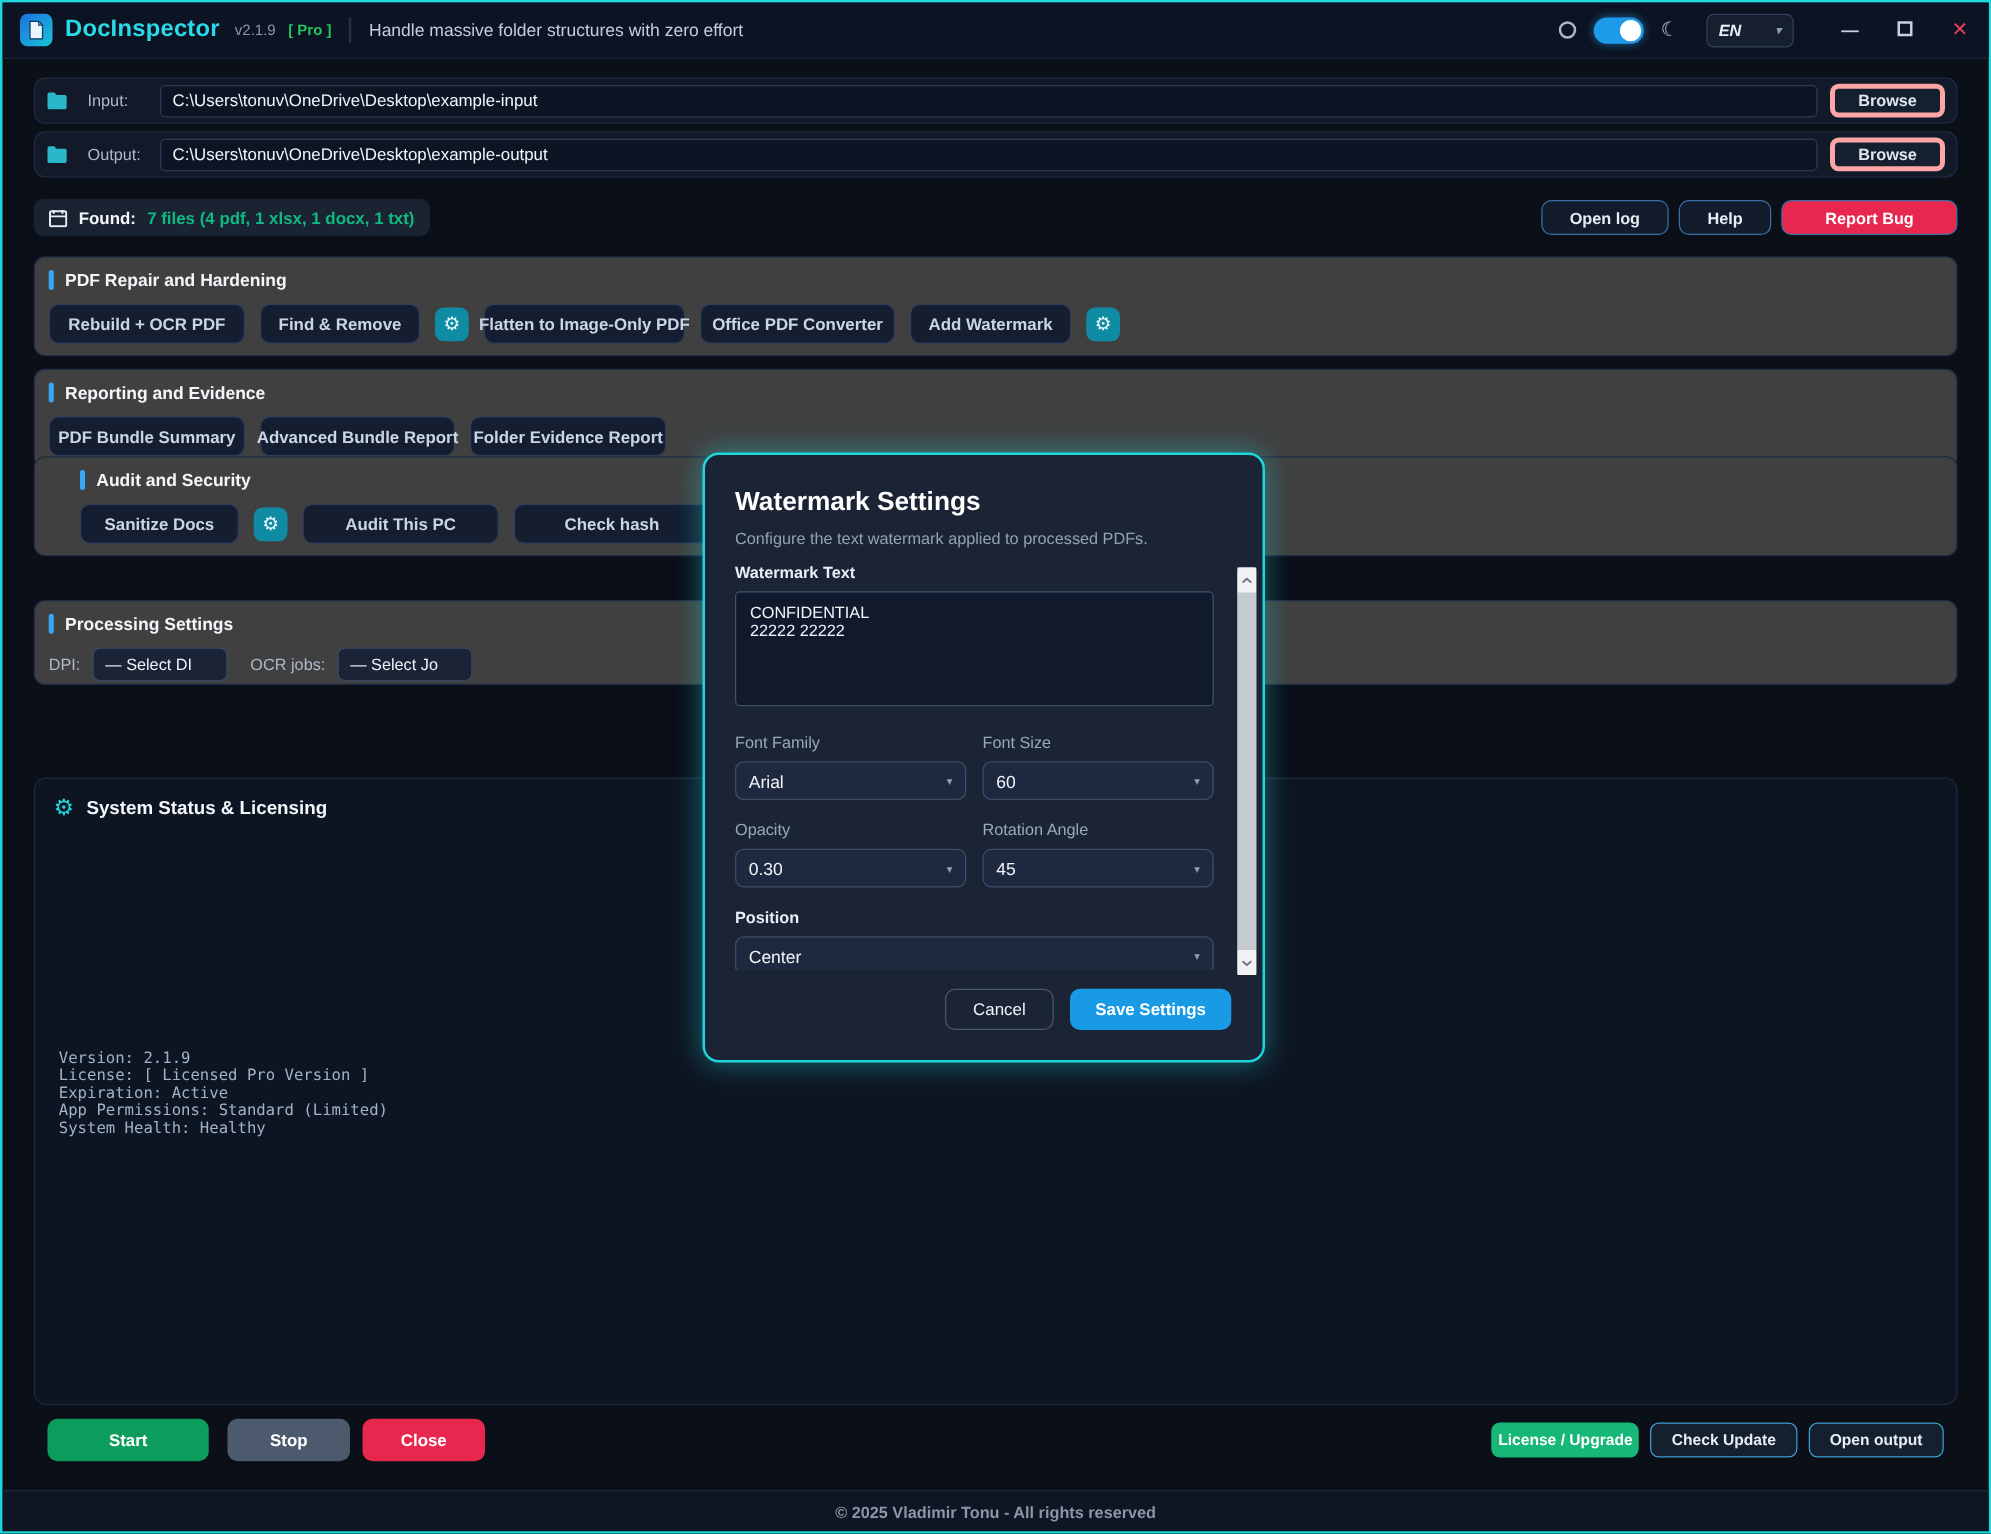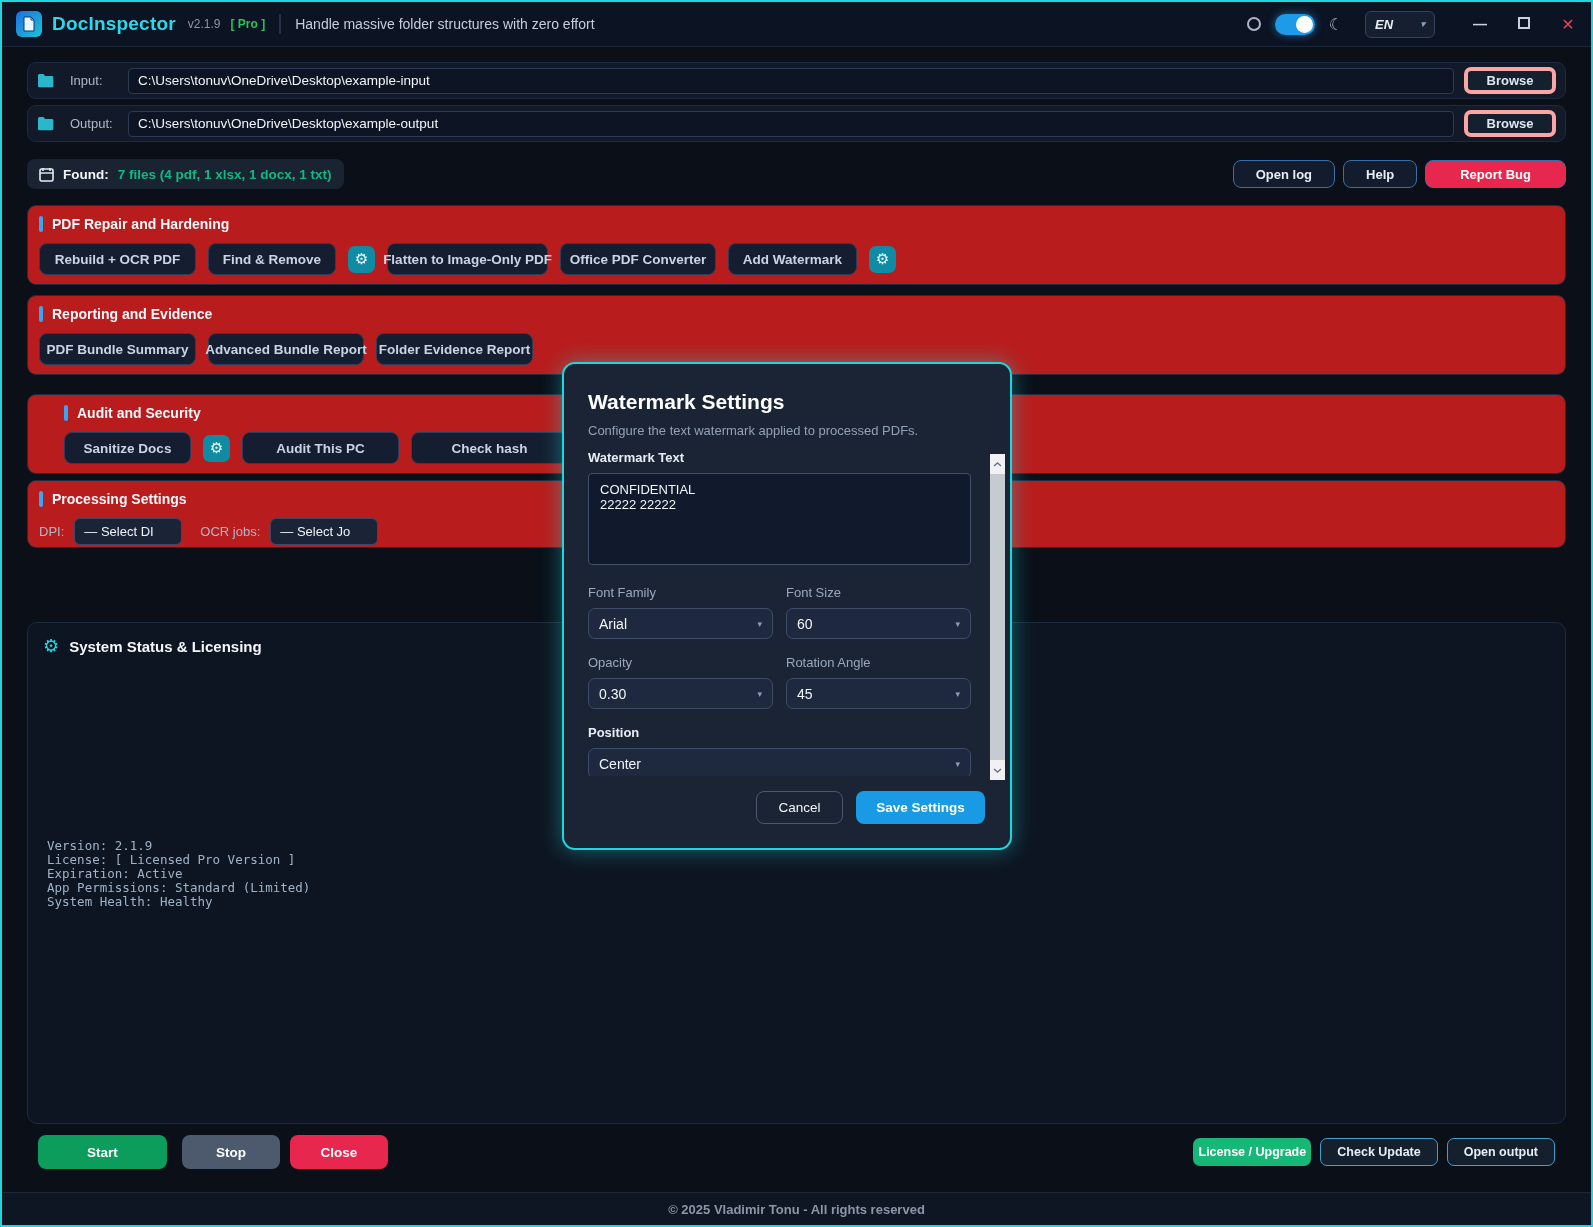--- a/index.html
+++ b/index.html
@@ -72,21 +72,21 @@
   .found-right { margin-left:auto; display:flex; gap:8px; }
   .chip-btn {
     height:28px; background:#131c2c; border:1px solid #3b6ea6; border-radius:8px;
     color:#e6edf5; font-size:13px; font-weight:bold; display:flex; align-items:center; justify-content:center;
     padding:0 22px; cursor:pointer;
   }
   .chip-btn.danger { background:#e8274e; color:#fff; padding:0 34px; }
   
   .panel {
     position:absolute; left:25px; right:25px;
-    background:#b91c1c; border:1px solid #202c41; border-radius:9px;
+    background:#404040; border:1px solid #202c41; border-radius:9px;
     padding:10px 11px;
   }
   .panel-title { display:flex; align-items:center; gap:9px; margin-bottom:11px; }
   .accent-bar { width:4px; height:16px; border-radius:2px; background:#38a6f8; }
   .panel-title span { color:#f3f6fa; font-size:14px; font-weight:bold; }
   .btn-row { display:flex; gap:12px; align-items:center; }
   .tool-btn {
     height:32px; background:#141e30; border:1px solid #2e3d59; border-radius:8px;
     color:#c9d4e4; font-size:13.5px; font-weight:bold;
     display:flex; align-items:center; justify-content:center; cursor:pointer; white-space:nowrap;
@@ -289,21 +289,21 @@
       <div class="accent-bar"></div>
       <span>Reporting and Evidence</span>
     </div>
     <div class="btn-row">
       <div class="tool-btn" style="width:157px">PDF Bundle Summary</div>
       <div class="tool-btn" style="width:156px">Advanced Bundle Report</div>
       <div class="tool-btn" style="width:157px">Folder Evidence Report</div>
     </div>
   </div>
 
-  <div class="panel" style="top:392px; height:80px;padding-left:36px;">
+  <div class="panel" style="top:363px; height:80px;padding-left:36px;">
     <div class="panel-title">
       <div class="accent-bar"></div>
       <span>Audit and Security</span>
     </div>
     <div class="btn-row">
       <div class="tool-btn" style="width:127px">Sanitize Docs</div>
       <div class="gear-btn">
           <span>⚙</span>
         </div>
       <div class="tool-btn" style="width:157px">Audit This PC</div>

